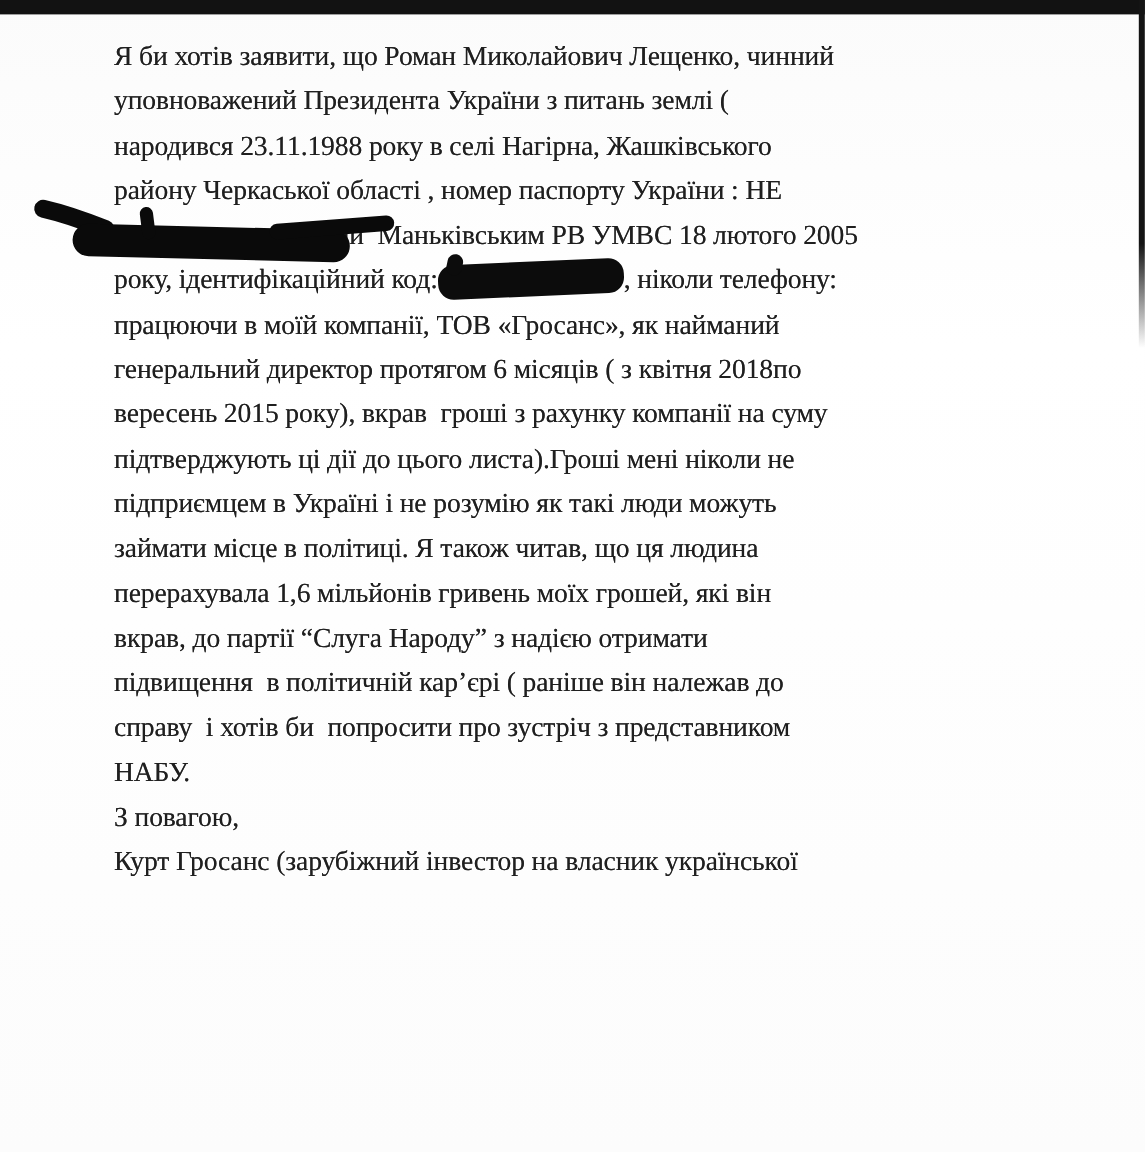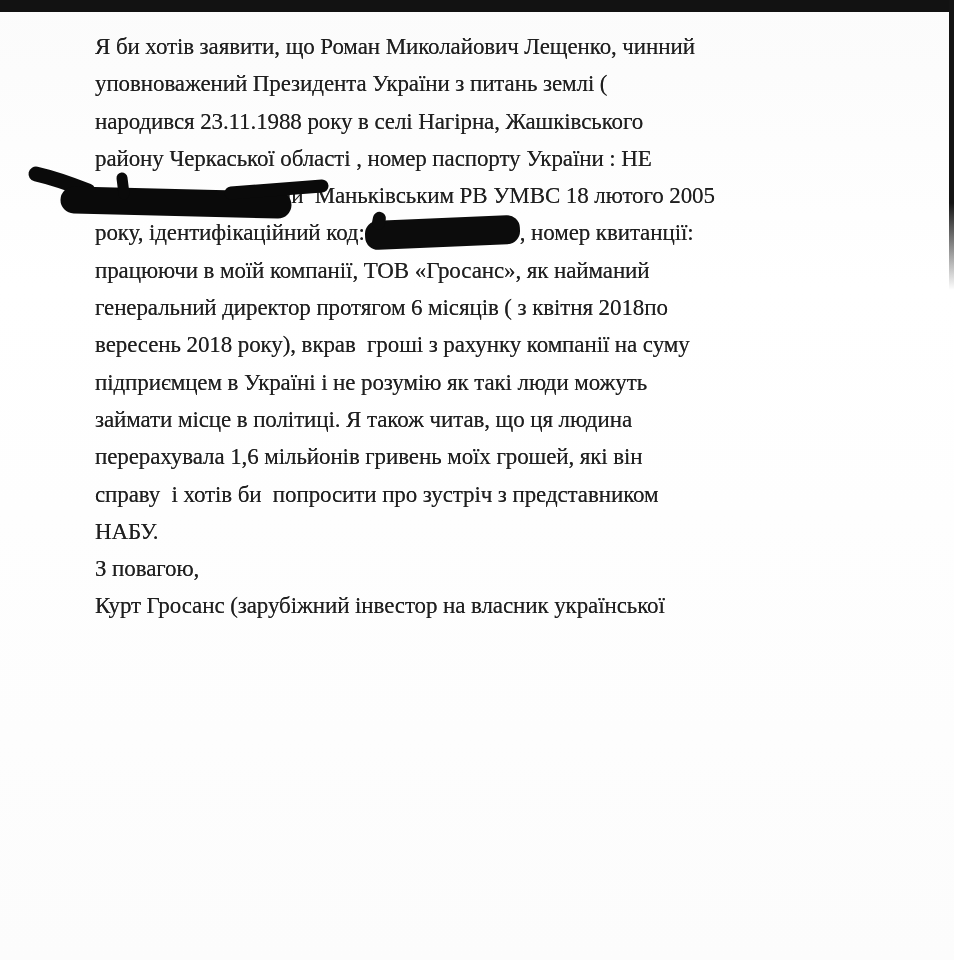--- a/index.html
+++ b/index.html
@@ -95,27 +95,30 @@
 <div class="page">
   <div class="top-bar"></div>
   <div class="edge-artifact"></div>
 
   <div class="text-block">
       <div class="line"><span>Я би хотів заявити, що Роман Миколайович Лещенко, чинний</span></div>
       <div class="line"><span>уповноважений Президента України з питань землі (</span></div>
       <div class="line"><span>народився 23.11.1988 року в селі Нагірна, Жашківського</span></div>
       <div class="line"><span>району Черкаської області , номер паспорту України : НЕ</span></div>
       <div class="line" style="padding-left: 150px;"><span>даний  Маньківським РВ УМВС 18 лютого 2005</span></div>
-      <div class="line"><span>року, ідентифікаційний код:</span><span class="redaction red-code" style="width: 155px; height: 29px;"></span><span>, номер квитанції:</span></div>
+      <div class="line"><span>року, ідентифікаційний код:</span><span class="redaction red-code" style="width: 155px; height: 29px;"></span><span>, ніколи телефону:</span></div>
       <div class="line"><span>працюючи в моїй компанії, ТОВ «Гросанс», як найманий</span></div>
       <div class="line"><span>генеральний директор протягом 6 місяців ( з квітня 2018по</span></div>
-      <div class="line"><span>вересень 2018 року), вкрав  гроші з рахунку компанії на суму</span></div>
+      <div class="line"><span>вересень 2015 року), вкрав  гроші з рахунку компанії на суму</span></div>
+      <div class="line"><span>підтверджують ці дії до цього листа).Гроші мені ніколи не</span></div>
       <div class="line"><span>підприємцем в Україні і не розумію як такі люди можуть</span></div>
       <div class="line"><span>займати місце в політиці. Я також читав, що ця людина</span></div>
       <div class="line"><span>перерахувала 1,6 мільйонів гривень моїх грошей, які він</span></div>
+      <div class="line"><span>вкрав, до партії “Слуга Народу” з надією отримати</span></div>
+      <div class="line"><span>підвищення  в політичній кар’єрі ( раніше він належав до</span></div>
       <div class="line"><span>справу  і хотів би  попросити про зустріч з представником</span></div>
       <div class="line"><span>НАБУ.</span></div>
       <div class="line"><span>З повагою,</span></div>
       <div class="line"><span>Курт Гросанс (зарубіжний інвестор на власник української</span></div>
     </div>
 
   <svg class="scribble" viewBox="0 0 312 64" xmlns="http://www.w3.org/2000/svg">
     <path d="M10 16 Q32 21 62 33" stroke="#0a0a0a" stroke-width="15" stroke-linecap="round" fill="none"></path>
     <path d="M48 42 L252 47" stroke="#0a0a0a" stroke-width="27" stroke-linecap="round" fill="none"></path>
     <path d="M205 35 L296 28" stroke="#0a0a0a" stroke-width="13" stroke-linecap="round" fill="none"></path>

